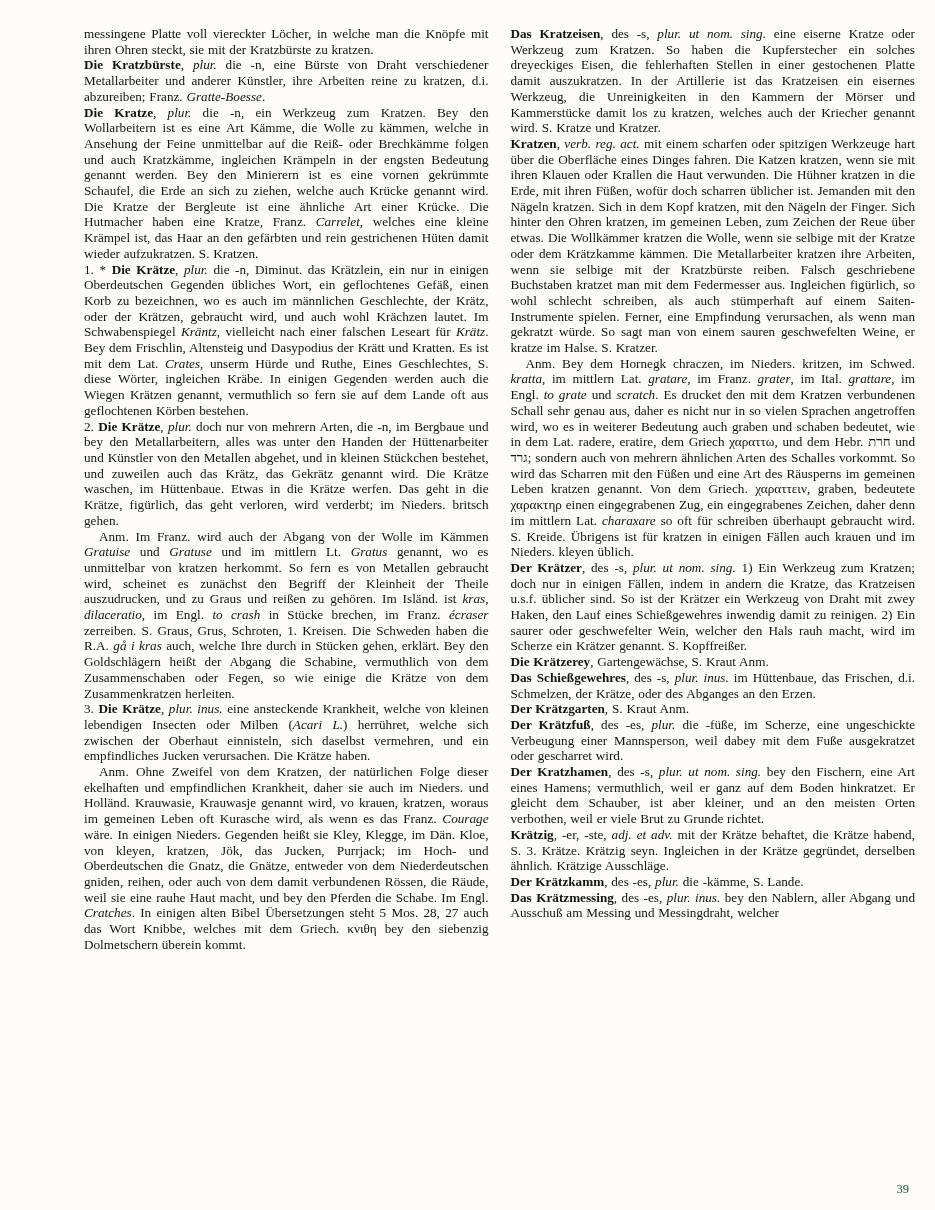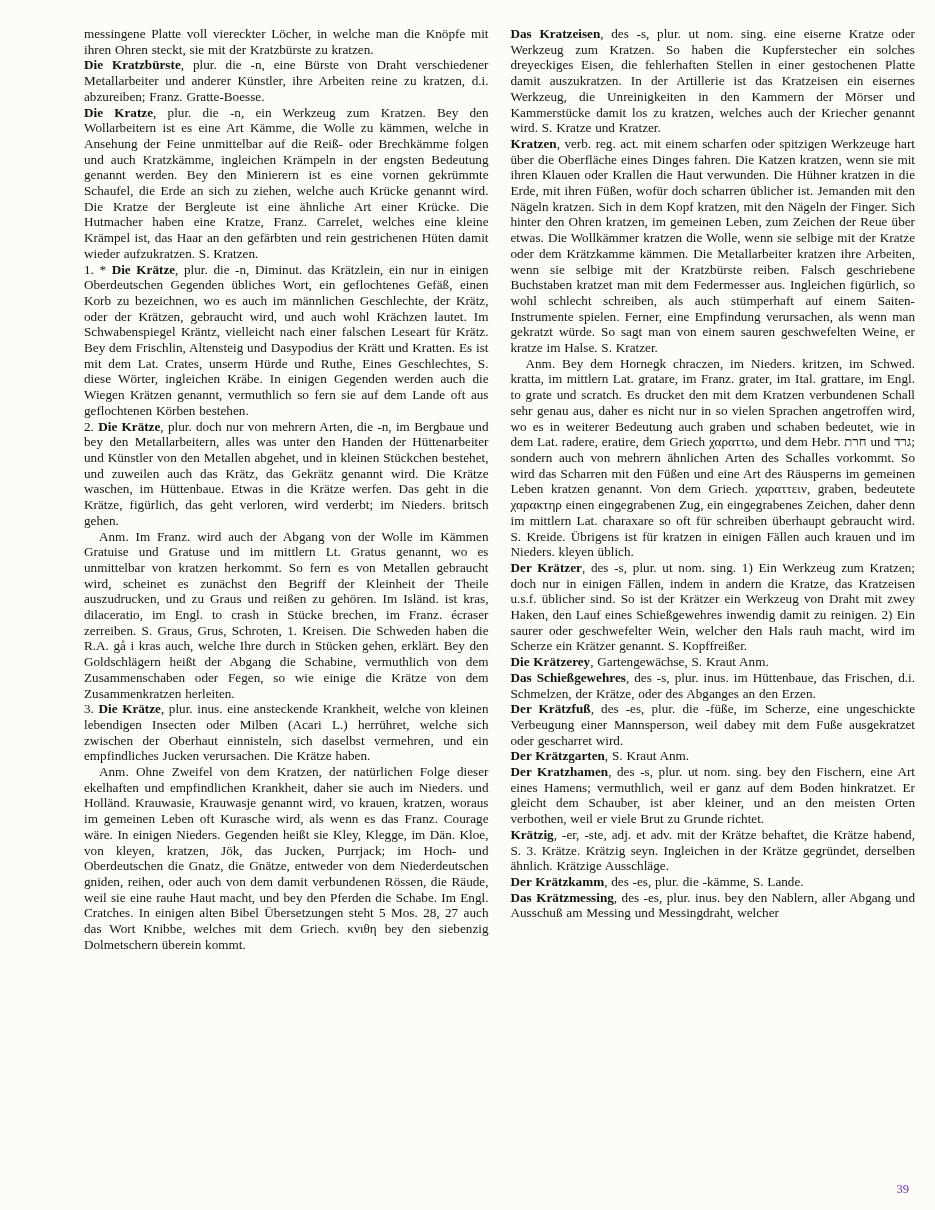--- a/index.html
+++ b/index.html
@@ -32,27 +32,27 @@
     -webkit-hyphens: auto;
     word-spacing: 0.5px;
   }
   .col p {
     margin: 0;
   }
   .col p.indent {
     text-indent: 15px;
   }
   .b { font-weight: bold; }
-  .i { }
+  .i { font-style: italic; }
   .page-number {
     position: absolute;
     right: 26px;
     bottom: 13px;
     font-size: 12.5px;
-    color: #6d28d9;
+    color: #14532d;
   }
 </style>
 </head>
 <body>
 
 <div class="page">
   <div class="columns">
     <div class="col" id="col-left">
         <p><span>messingene Platte voll viereckter Löcher, in welche man die Knöpfe mit ihren Ohren steckt, sie mit der Kratzbürste zu kratzen.</span></p>
         <p><span class="b">Die Kratzbürste</span><span>, </span><span class="i">plur.</span><span> die -n, eine Bürste von Draht verschiedener Metallarbeiter und anderer Künstler, ihre Arbeiten reine zu kratzen, d.i. abzureiben; Franz. </span><span class="i">Gratte-Boesse</span><span>.</span></p>
@@ -63,22 +63,22 @@
         <p><span>3. </span><span class="b">Die Krätze</span><span>, </span><span class="i">plur. inus.</span><span> eine ansteckende Krankheit, welche von kleinen lebendigen Insecten oder Milben (</span><span class="i">Acari L.</span><span>) herrühret, welche sich zwischen der Oberhaut einnisteln, sich daselbst vermehren, und ein empfindliches Jucken verursachen. Die Krätze haben.</span></p>
         <p class="indent"><span>Anm. Ohne Zweifel von dem Kratzen, der natürlichen Folge dieser ekelhaften und empfindlichen Krankheit, daher sie auch im Nieders. und Holländ. Krauwasie, Krauwasje genannt wird, vo krauen, kratzen, woraus im gemeinen Leben oft Kurasche wird, als wenn es das Franz. </span><span class="i">Courage</span><span> wäre. In einigen Nieders. Gegenden heißt sie Kley, Klegge, im Dän. Kloe, von kleyen, kratzen, Jök, das Jucken, Purrjack; im Hoch- und Oberdeutschen die Gnatz, die Gnätze, entweder von dem Niederdeutschen gniden, reihen, oder auch von dem damit verbundenen Rössen, die Räude, weil sie eine rauhe Haut macht, und bey den Pferden die Schabe. Im Engl. </span><span class="i">Cratches</span><span>. In einigen alten Bibel Übersetzungen steht 5 Mos. 28, 27 auch das Wort Knibbe, welches mit dem Griech. κνιθη bey den siebenzig Dolmetschern überein kommt.</span></p>
       </div>
     <div class="col" id="col-right">
         <p><span class="b">Das Kratzeisen</span><span>, des -s, </span><span class="i">plur. ut nom. sing.</span><span> eine eiserne Kratze oder Werkzeug zum Kratzen. So haben die Kupferstecher ein solches dreyeckiges Eisen, die fehlerhaften Stellen in einer gestochenen Platte damit auszukratzen. In der Artillerie ist das Kratzeisen ein eisernes Werkzeug, die Unreinigkeiten in den Kammern der Mörser und Kammerstücke damit los zu kratzen, welches auch der Kriecher genannt wird. S. Kratze und Kratzer.</span></p>
         <p><span class="b">Kratzen</span><span>, </span><span class="i">verb. reg. act.</span><span> mit einem scharfen oder spitzigen Werkzeuge hart über die Oberfläche eines Dinges fahren. Die Katzen kratzen, wenn sie mit ihren Klauen oder Krallen die Haut verwunden. Die Hühner kratzen in die Erde, mit ihren Füßen, wofür doch scharren üblicher ist. Jemanden mit den Nägeln kratzen. Sich in dem Kopf kratzen, mit den Nägeln der Finger. Sich hinter den Ohren kratzen, im gemeinen Leben, zum Zeichen der Reue über etwas. Die Wollkämmer kratzen die Wolle, wenn sie selbige mit der Kratze oder dem Krätzkamme kämmen. Die Metallarbeiter kratzen ihre Arbeiten, wenn sie selbige mit der Kratzbürste reiben. Falsch geschriebene Buchstaben kratzet man mit dem Federmesser aus. Ingleichen figürlich, so wohl schlecht schreiben, als auch stümperhaft auf einem Saiten-Instrumente spielen. Ferner, eine Empfindung verursachen, als wenn man gekratzt würde. So sagt man von einem sauren geschwefelten Weine, er kratze im Halse. S. Kratzer.</span></p>
         <p class="indent"><span>Anm. Bey dem Hornegk chraczen, im Nieders. kritzen, im Schwed. </span><span class="i">kratta</span><span>, im mittlern Lat. </span><span class="i">gratare</span><span>, im Franz. </span><span class="i">grater</span><span>, im Ital. </span><span class="i">grattare</span><span>, im Engl. </span><span class="i">to grate</span><span> und </span><span class="i">scratch</span><span>. Es drucket den mit dem Kratzen verbundenen Schall sehr genau aus, daher es nicht nur in so vielen Sprachen angetroffen wird, wo es in weiterer Bedeutung auch graben und schaben bedeutet, wie in dem Lat. radere, eratire, dem Griech χαραττω, und dem Hebr. חרת und גרד; sondern auch von mehrern ähnlichen Arten des Schalles vorkommt. So wird das Scharren mit den Füßen und eine Art des Räusperns im gemeinen Leben kratzen genannt. Von dem Griech. χαραττειν, graben, bedeutete χαρακτηρ einen eingegrabenen Zug, ein eingegrabenes Zeichen, daher denn im mittlern Lat. </span><span class="i">charaxare</span><span> so oft für schreiben überhaupt gebraucht wird. S. Kreide. Übrigens ist für kratzen in einigen Fällen auch krauen und im Nieders. kleyen üblich.</span></p>
         <p><span class="b">Der Krätzer</span><span>, des -s, </span><span class="i">plur. ut nom. sing.</span><span> 1) Ein Werkzeug zum Kratzen; doch nur in einigen Fällen, indem in andern die Kratze, das Kratzeisen u.s.f. üblicher sind. So ist der Krätzer ein Werkzeug von Draht mit zwey Haken, den Lauf eines Schießgewehres inwendig damit zu reinigen. 2) Ein saurer oder geschwefelter Wein, welcher den Hals rauh macht, wird im Scherze ein Krätzer genannt. S. Kopffreißer.</span></p>
         <p><span class="b">Die Krätzerey</span><span>, Gartengewächse, S. Kraut Anm.</span></p>
         <p><span class="b">Das Schießgewehres</span><span>, des -s, </span><span class="i">plur. inus.</span><span> im Hüttenbaue, das Frischen, d.i. Schmelzen, der Krätze, oder des Abganges an den Erzen.</span></p>
+        <p><span class="b">Der Krätzgarten</span><span>, S. Kraut Anm.</span></p>
         <p><span class="b">Der Krätzfuß</span><span>, des -es, </span><span class="i">plur.</span><span> die -füße, im Scherze, eine ungeschickte Verbeugung einer Mannsperson, weil dabey mit dem Fuße ausgekratzet oder gescharret wird.</span></p>
-        <p><span class="b">Der Krätzgarten</span><span>, S. Kraut Anm.</span></p>
         <p><span class="b">Der Kratzhamen</span><span>, des -s, </span><span class="i">plur. ut nom. sing.</span><span> bey den Fischern, eine Art eines Hamens; vermuthlich, weil er ganz auf dem Boden hinkratzet. Er gleicht dem Schauber, ist aber kleiner, und an den meisten Orten verbothen, weil er viele Brut zu Grunde richtet.</span></p>
         <p><span class="b">Krätzig</span><span>, -er, -ste, </span><span class="i">adj. et adv.</span><span> mit der Krätze behaftet, die Krätze habend, S. 3. Krätze. Krätzig seyn. Ingleichen in der Krätze gegründet, derselben ähnlich. Krätzige Ausschläge.</span></p>
         <p><span class="b">Der Krätzkamm</span><span>, des -es, </span><span class="i">plur.</span><span> die -kämme, S. Lande.</span></p>
         <p><span class="b">Das Krätzmessing</span><span>, des -es, </span><span class="i">plur. inus.</span><span> bey den Nablern, aller Abgang und Ausschuß am Messing und Messingdraht, welcher</span></p>
       </div>
   </div>
   <div class="page-number">39</div>
 </div>
 
 </body></html>

